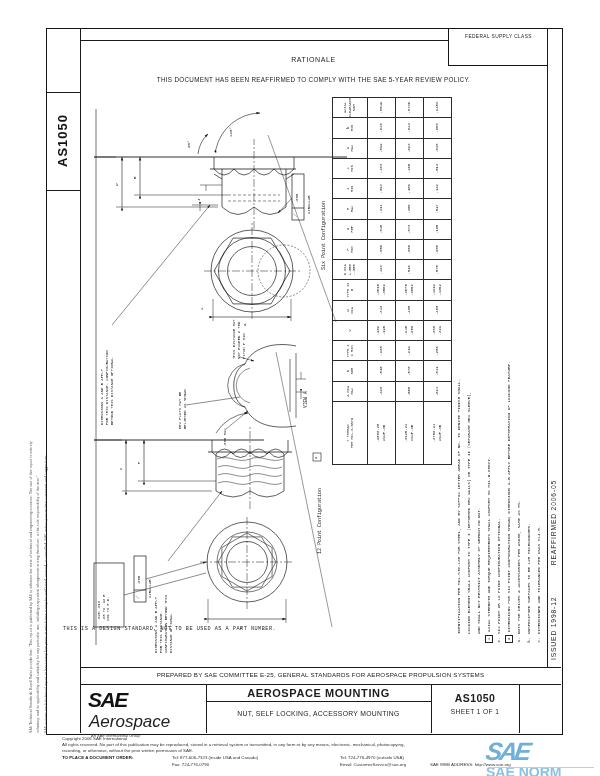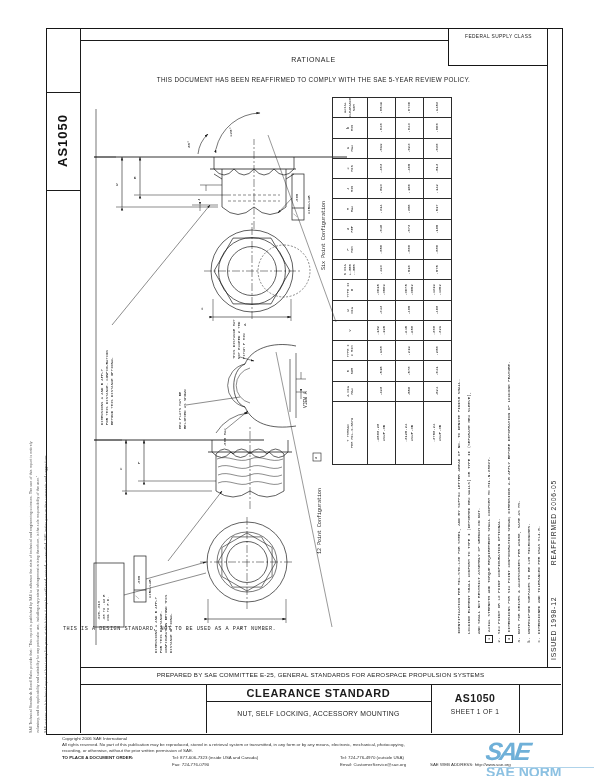--- a/index.html
+++ b/index.html
@@ -325,22 +325,27 @@
 
   <div class="abs mono" style="left:63px;top:626px;font-size:5.2px;letter-spacing:0.5px;color:#2a2a2a;">THIS IS A DESIGN STANDARD, NOT TO BE USED AS A PART NUMBER.</div>
 
   <div class="line" style="left:80px;top:667px;width:481px;height:1.3px;"></div>
   <div class="abs" style="left:80px;top:671px;width:481px;text-align:center;font-size:6.2px;letter-spacing:0.2px;">PREPARED BY SAE COMMITTEE E-25, GENERAL STANDARDS FOR AEROSPACE PROPULSION SYSTEMS</div>
   <div class="line" style="left:80px;top:684px;width:481px;height:1.3px;"></div>
   <div class="line" style="left:206px;top:684px;width:1.2px;height:49px;"></div>
   <div class="line" style="left:431px;top:684px;width:1.2px;height:49px;"></div>
   <div class="line" style="left:519px;top:684px;width:1.2px;height:49px;"></div>
 
-
-  <div class="tb-text" style="left:206px;top:687px;width:225px;font-size:11px;font-weight:bold;letter-spacing:0.6px;">CLEARANCE STANDARD</div>
+  <div class="abs" style="left:88px;top:688px;width:116px;height:42px;">
+    <span style="font-weight:900;font-style:italic;font-size:21px;letter-spacing:-1.5px;color:#111;">SAE</span>
+    <span style="font-style:italic;font-size:17px;color:#222;margin-left:1px;">Aerospace</span>
+    <div style="font-size:4px;font-style:italic;color:#444;margin-top:1px;margin-left:3px;">An SAE International Group</div>
+  </div>
+
+  <div class="tb-text" style="left:206px;top:687px;width:225px;font-size:11px;font-weight:bold;letter-spacing:0.6px;">AEROSPACE MOUNTING</div>
   <div class="line" style="left:206px;top:701px;width:225px;height:1.1px;"></div>
   <div class="tb-text" style="left:206px;top:710px;width:225px;font-size:6.8px;letter-spacing:0.3px;">NUT, SELF LOCKING, ACCESSORY MOUNTING</div>
   <div class="tb-text" style="left:431px;top:692px;width:88px;font-size:10.5px;font-weight:bold;letter-spacing:0.4px;">AS1050</div>
   <div class="tb-text" style="left:431px;top:708px;width:88px;font-size:6.6px;letter-spacing:0.4px;">SHEET 1 OF 1</div>
 
   <div class="abs" style="left:62px;top:736px;font-size:4.4px;color:#333;">Copyright 2006 SAE International</div>
   <div class="abs" style="left:62px;top:742px;font-size:4.4px;color:#333;">All rights reserved. No part of this publication may be reproduced, stored in a retrieval system or transmitted, in any form or by any means, electronic, mechanical, photocopying,</div>
   <div class="abs" style="left:62px;top:747.5px;font-size:4.4px;color:#333;">recording, or otherwise, without the prior written permission of SAE.</div>
   <div class="abs" style="left:62px;top:755px;font-size:4.4px;font-weight:bold;color:#222;">TO PLACE A DOCUMENT ORDER:</div>
   <div class="abs" style="left:172px;top:755px;font-size:4.4px;color:#333;">Tel: 877-606-7323 (inside USA and Canada)</div>

